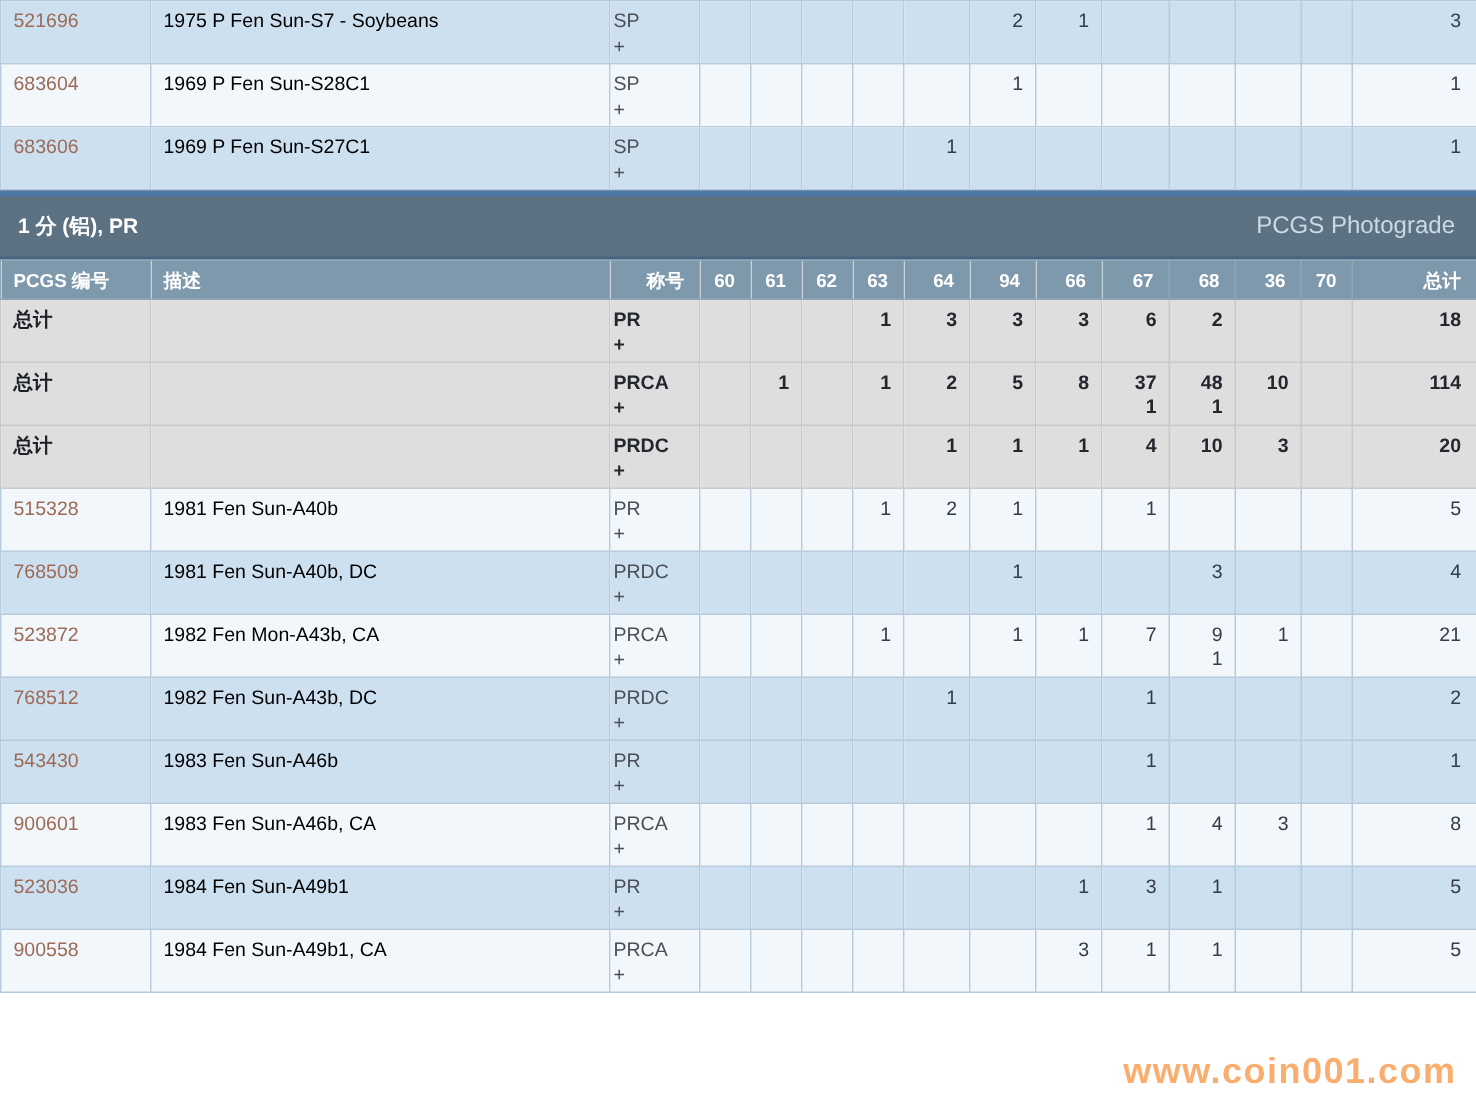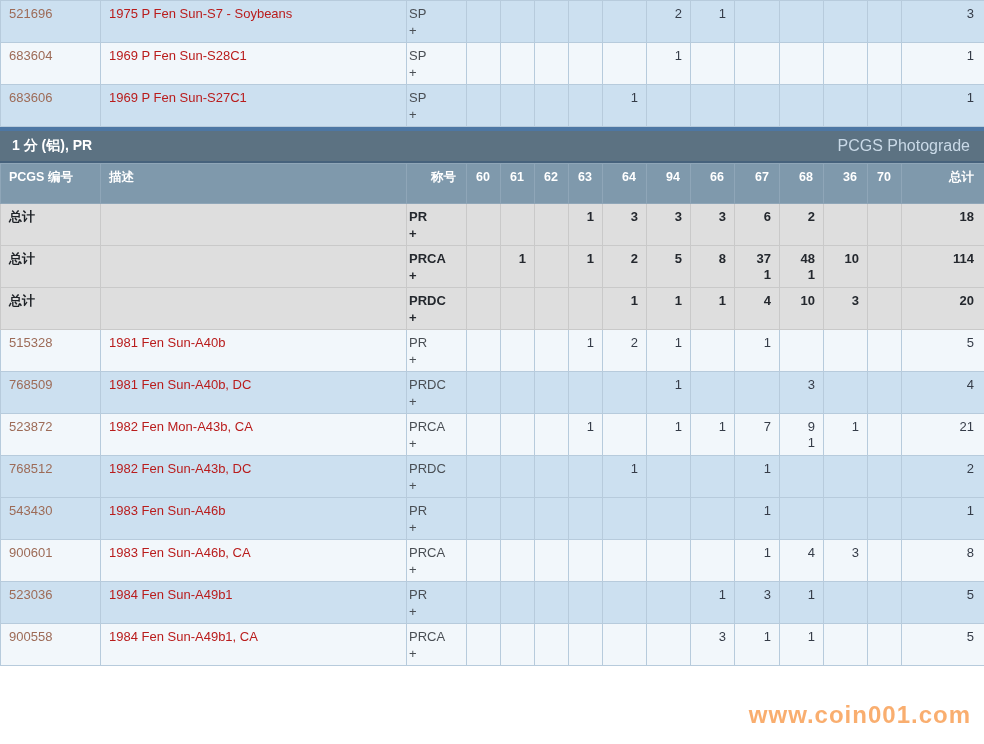--- a/index.html
+++ b/index.html
@@ -13,40 +13,40 @@
     font-family:"Liberation Sans","DejaVu Sans",sans-serif;font-size:13px;
   }
   table{border-collapse:collapse;table-layout:fixed;width:984px;}
   td,th{box-sizing:border-box;border:1px solid #b7cbdc;vertical-align:top;
         padding:5px 8px 0 8px;height:42px;line-height:16px;overflow:hidden;}
   tr.row-blue  td{background:var(--row-blue);}
   tr.row-white td{background:var(--row-white);}
   tr.row-gray  td{background:var(--row-gray);border-color:#c9c9c9;}
   .col-pcgs{color:var(--link-brown);}
   .pcgs-link{color:var(--link-brown);text-decoration:none;cursor:pointer;}
-  .col-desc{color:#b91c1c;}
+  .col-desc{color:#000000;}
   .col-desig{text-align:left;color:#4a4f55;padding-left:2px;padding-right:2px;}
   .col-desig .plus{display:block;line-height:17px;}
   .num{text-align:right;color:#353c48;padding-right:8px;white-space:pre-line;}
   .col-total{text-align:right;color:#353c48;padding-right:10px;}
   tr.row-gray td{font-weight:bold;color:#24282e;}
   tr.row-gray .totals-label{font-weight:bold;color:#1d2126;}
   
   .section-header{
-    box-sizing:border-box;height:36px;background:var(--section-bg);
+    box-sizing:border-box;height:46px;background:var(--section-bg);
     border-top:4px solid var(--divider-blue);border-bottom:2px solid #46627c;
     display:flex;align-items:center;justify-content:space-between;
     padding:0 14px 0 12px;
   }
   .section-title{color:#ffffff;font-weight:bold;font-size:14px;}
   .photograde{color:var(--photograde-link);font-size:16px;text-decoration:none;cursor:pointer;}
   
   #main-table thead th{
     background:var(--header-bg);color:#ffffff;font-weight:bold;font-size:12.5px;
-    height:40px;padding-top:5px;border:1px solid #8fa6b8;text-align:left;
+    height:26px;padding-top:5px;border:1px solid #8fa6b8;text-align:left;
   }
   #main-table thead th.hnum{text-align:right;padding-right:10px;}
   .watermark{
     position:absolute;top:701px;right:13px;font-size:24px;font-weight:bold;
     color:var(--watermark-orange);opacity:.88;letter-spacing:1px;
     pointer-events:none;z-index:5;white-space:nowrap;
   }
 </style>
 </head>
 <body>

